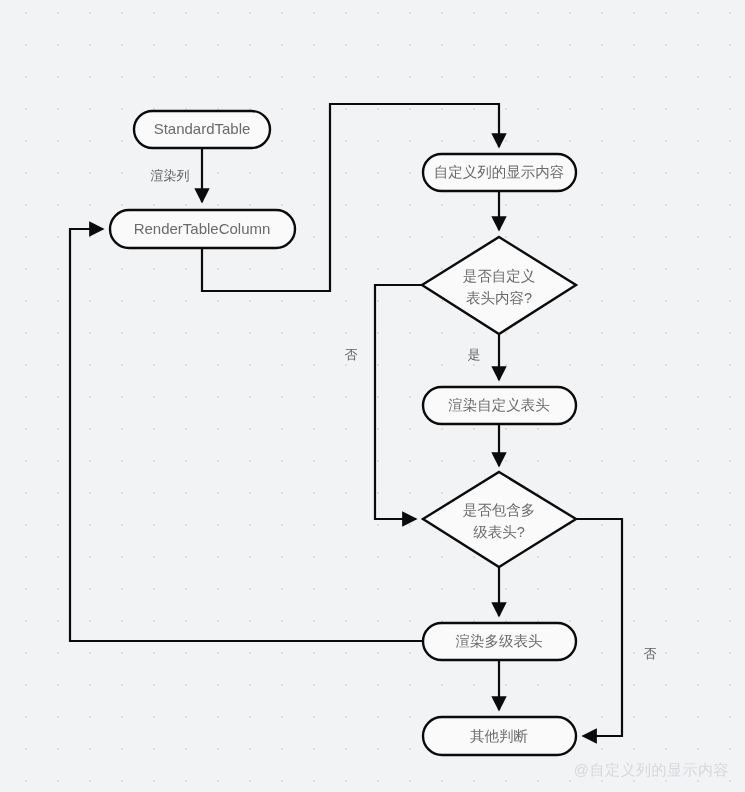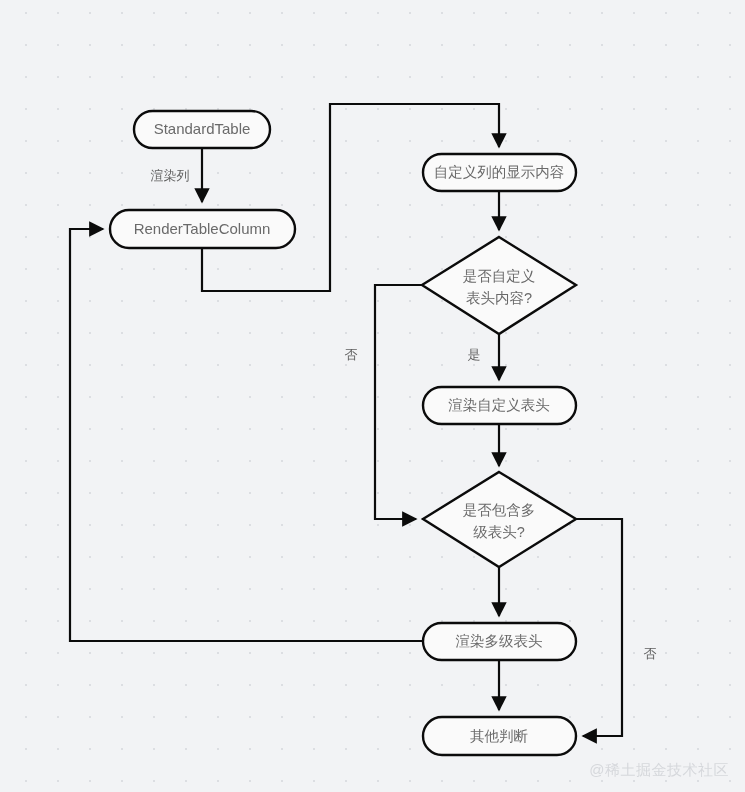--- a/index.html
+++ b/index.html
@@ -151,13 +151,13 @@
     <rect class="node-shape" x="423" y="623" width="153" height="37" rx="18.5" ry="18.5"></rect>
     <text class="node-label" x="499" y="642.5">渲染多级表头</text>
   </g>
 
   <g>
     <rect class="node-shape" x="423" y="717" width="153" height="38" rx="19" ry="19"></rect>
     <text class="node-label" x="499" y="737">其他判断</text>
   </g>
 </svg>
 
-<div class="watermark">@稀土掘金技术社区</div>
+<div class="watermark">@自定义列的显示内容</div>
 
 </body></html>

